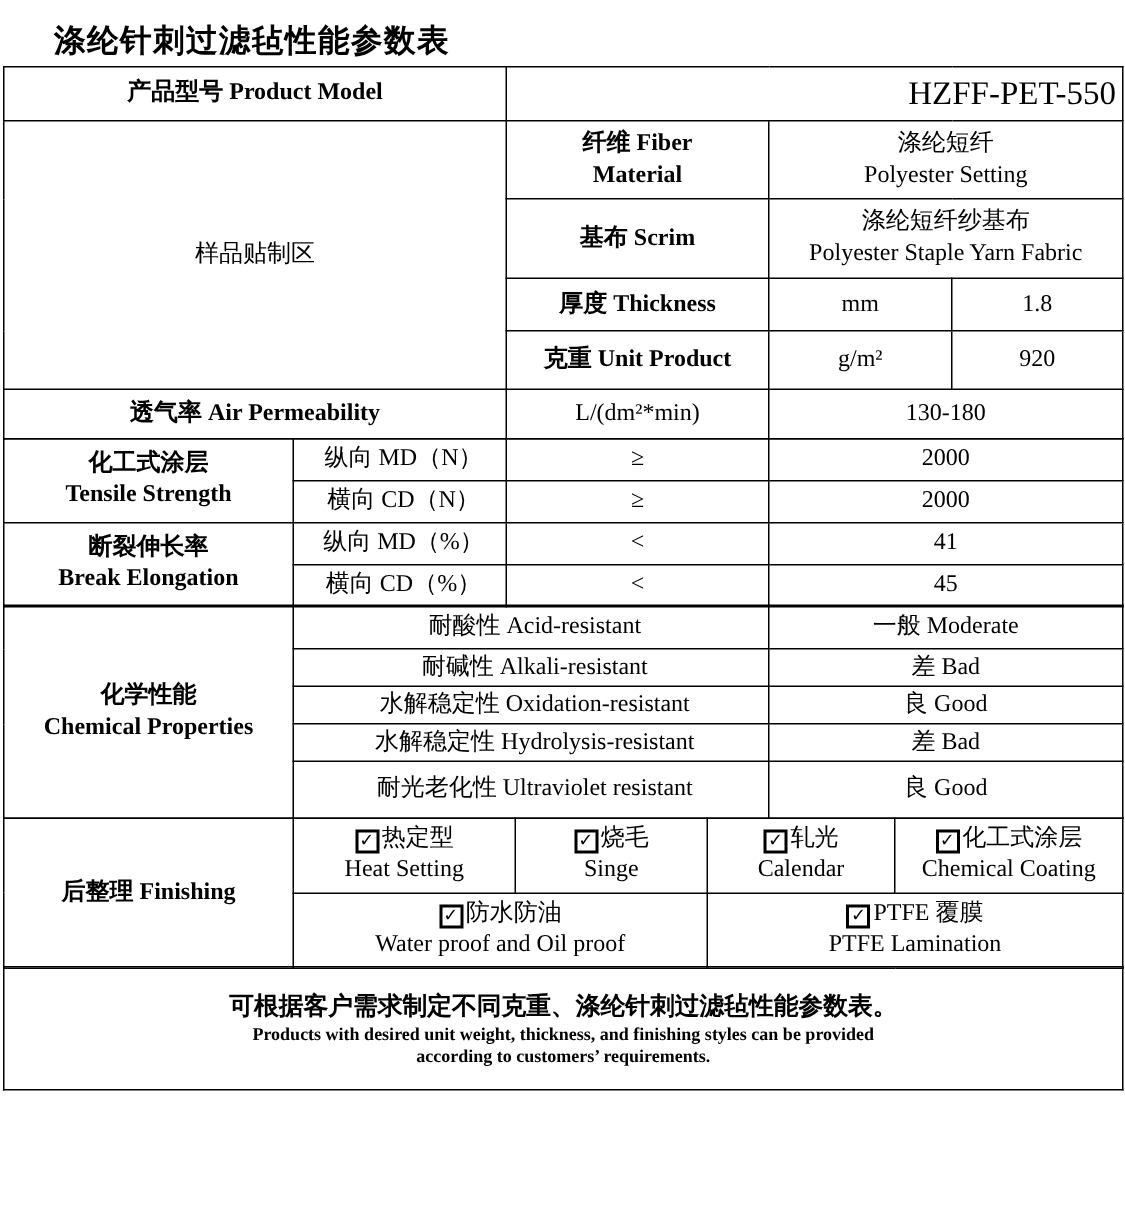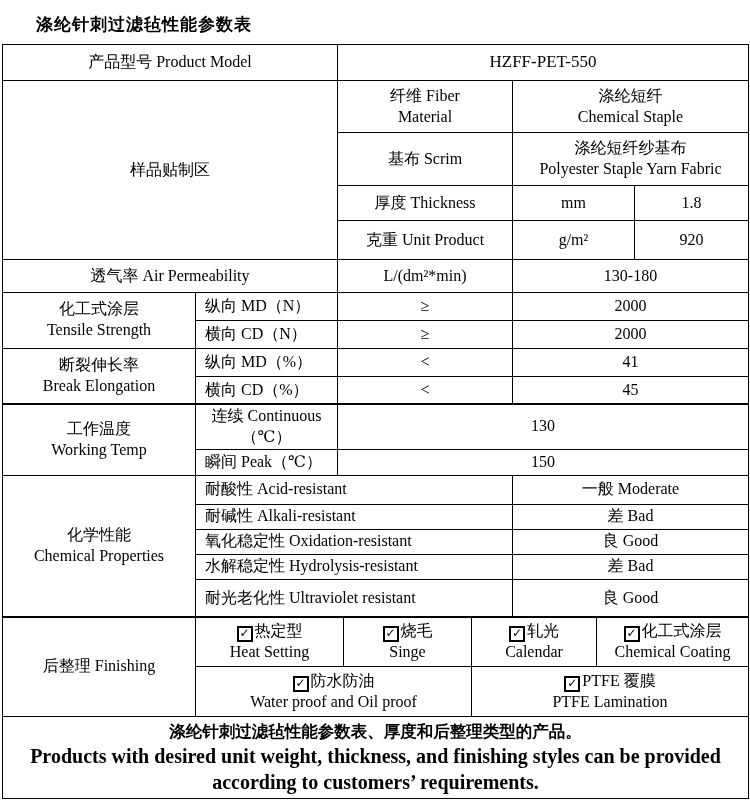--- a/index.html
+++ b/index.html
@@ -3,43 +3,43 @@
 <meta charset="utf-8">
 <style>
   html,body{margin:0;padding:0;}
   body{
     width:750px;height:805px;background:#ffffff;color:#000;
     font-family:"Liberation Serif","DejaVu Serif",serif;
     -webkit-font-smoothing:antialiased;
   }
   .page-title{
     margin:0;padding:13px 0 0 36px;height:44px;box-sizing:border-box;
-    font-size:17px;font-weight:bold;letter-spacing:1px;
+    font-size:21px;font-weight:bold;letter-spacing:1px;
   }
   .tablewrap{margin:0 2px;width:746px;}
   table{border-collapse:collapse;table-layout:fixed;width:746px;}
   table + table{margin-top:-1.5px;}
   td{
     border:1.5px solid #000;
     text-align:center;vertical-align:middle;
     padding:1px 4px;box-sizing:border-box;
     font-size:16px;line-height:1.3;overflow:hidden;
   }
-  .b{font-weight:normal;}
-  .left{text-align:left;padding-left:9px;}
+  .b{font-weight:bold;}
+  .left{text-align:center;padding-left:9px;}
   .line{display:block;}
-  .big{font-size:17px;}
+  .big{font-size:22px;text-align:right;}
   .cb{
     display:inline-block;width:12px;height:12px;
     border:2px solid #000;margin-right:2px;vertical-align:-1px;
     font-size:12px;line-height:11px;font-weight:bold;text-align:center;
     font-family:"DejaVu Sans",sans-serif;
   }
   .note-cn{display:block;font-weight:bold;font-size:16.5px;margin-top:2px;}
-  .note-en{display:block;font-weight:bold;font-size:20px;}
+  .note-en{display:block;font-weight:bold;font-size:12px;}
 </style>
 </head>
 <body>
 
 <h1 class="page-title">涤纶针刺过滤毡性能参数表</h1>
 
 <div class="tablewrap">
 
   <table>
     <colgroup>
@@ -54,21 +54,21 @@
       <td colspan="3" class="big">HZFF-PET-550</td>
     </tr>
     <tr style="height:52px">
       <td rowspan="4">样品贴制区</td>
       <td class="b">
         <span class="line">纤维 Fiber</span>
         <span class="line">Material</span>
       </td>
       <td colspan="2">
         <span class="line">涤纶短纤</span>
-        <span class="line">Chemical Staple</span>
+        <span class="line">Polyester Setting</span>
       </td>
     </tr>
     <tr style="height:53px">
       <td class="b">基布 Scrim</td>
       <td colspan="2">
         <span class="line">涤纶短纤纱基布</span>
         <span class="line">Polyester Staple Yarn Fabric</span>
       </td>
     </tr>
     <tr style="height:35px">
@@ -121,44 +121,20 @@
       <td>41</td>
     </tr>
     <tr style="height:28px">
       <td class="left">横向 CD（%）</td>
       <td>&lt;</td>
       <td>45</td>
     </tr>
   </tbody>
     </table>
 
-  <table>
-    <colgroup>
-        <col style="width:193px">
-        <col style="width:142px">
-        <col style="width:411px">
-      </colgroup>
-    <tbody>
-        <tr style="height:46px">
-      <td rowspan="2" class="b">
-        <span class="line">工作温度</span>
-        <span class="line">Working Temp</span>
-      </td>
-      <td>
-        <span class="line">连续 Continuous</span>
-        <span class="line">（℃）</span>
-      </td>
-      <td>130</td>
-    </tr>
-    <tr style="height:26px">
-      <td class="left">瞬间  Peak（℃）</td>
-      <td>150</td>
-    </tr>
-  </tbody>
-    </table>
 
   <table>
     <colgroup>
         <col style="width:193px">
         <col style="width:317px">
         <col style="width:236px">
       </colgroup>
     <tbody>
         <tr style="height:29px">
       <td rowspan="5" class="b">
@@ -166,21 +142,21 @@
         <span class="line">Chemical Properties</span>
       </td>
       <td class="left">耐酸性 Acid-resistant</td>
       <td>一般 Moderate</td>
     </tr>
     <tr style="height:25px">
       <td class="left">耐碱性 Alkali-resistant</td>
       <td>差 Bad</td>
     </tr>
     <tr style="height:25px">
-      <td class="left">氧化稳定性 Oxidation-resistant</td>
+      <td class="left">水解稳定性 Oxidation-resistant</td>
       <td>良 Good</td>
     </tr>
     <tr style="height:25px">
       <td class="left">水解稳定性 Hydrolysis-resistant</td>
       <td>差 Bad</td>
     </tr>
     <tr style="height:38px">
       <td class="left">耐光老化性 Ultraviolet resistant</td>
       <td>良 Good</td>
     </tr>
@@ -228,21 +204,21 @@
   </tbody>
     </table>
 
   <table>
     <colgroup>
         <col style="width:746px">
       </colgroup>
     <tbody>
         <tr style="height:82px">
       <td>
-        <span class="note-cn">涤纶针刺过滤毡性能参数表、厚度和后整理类型的产品。</span>
+        <span class="note-cn">可根据客户需求制定不同克重、涤纶针刺过滤毡性能参数表。</span>
         <span class="note-en">Products with desired unit weight, thickness, and finishing styles can be provided</span>
         <span class="note-en">according to customers’ requirements.</span>
       </td>
     </tr>
   </tbody>
     </table>
 
 </div>
 
 </body></html>

